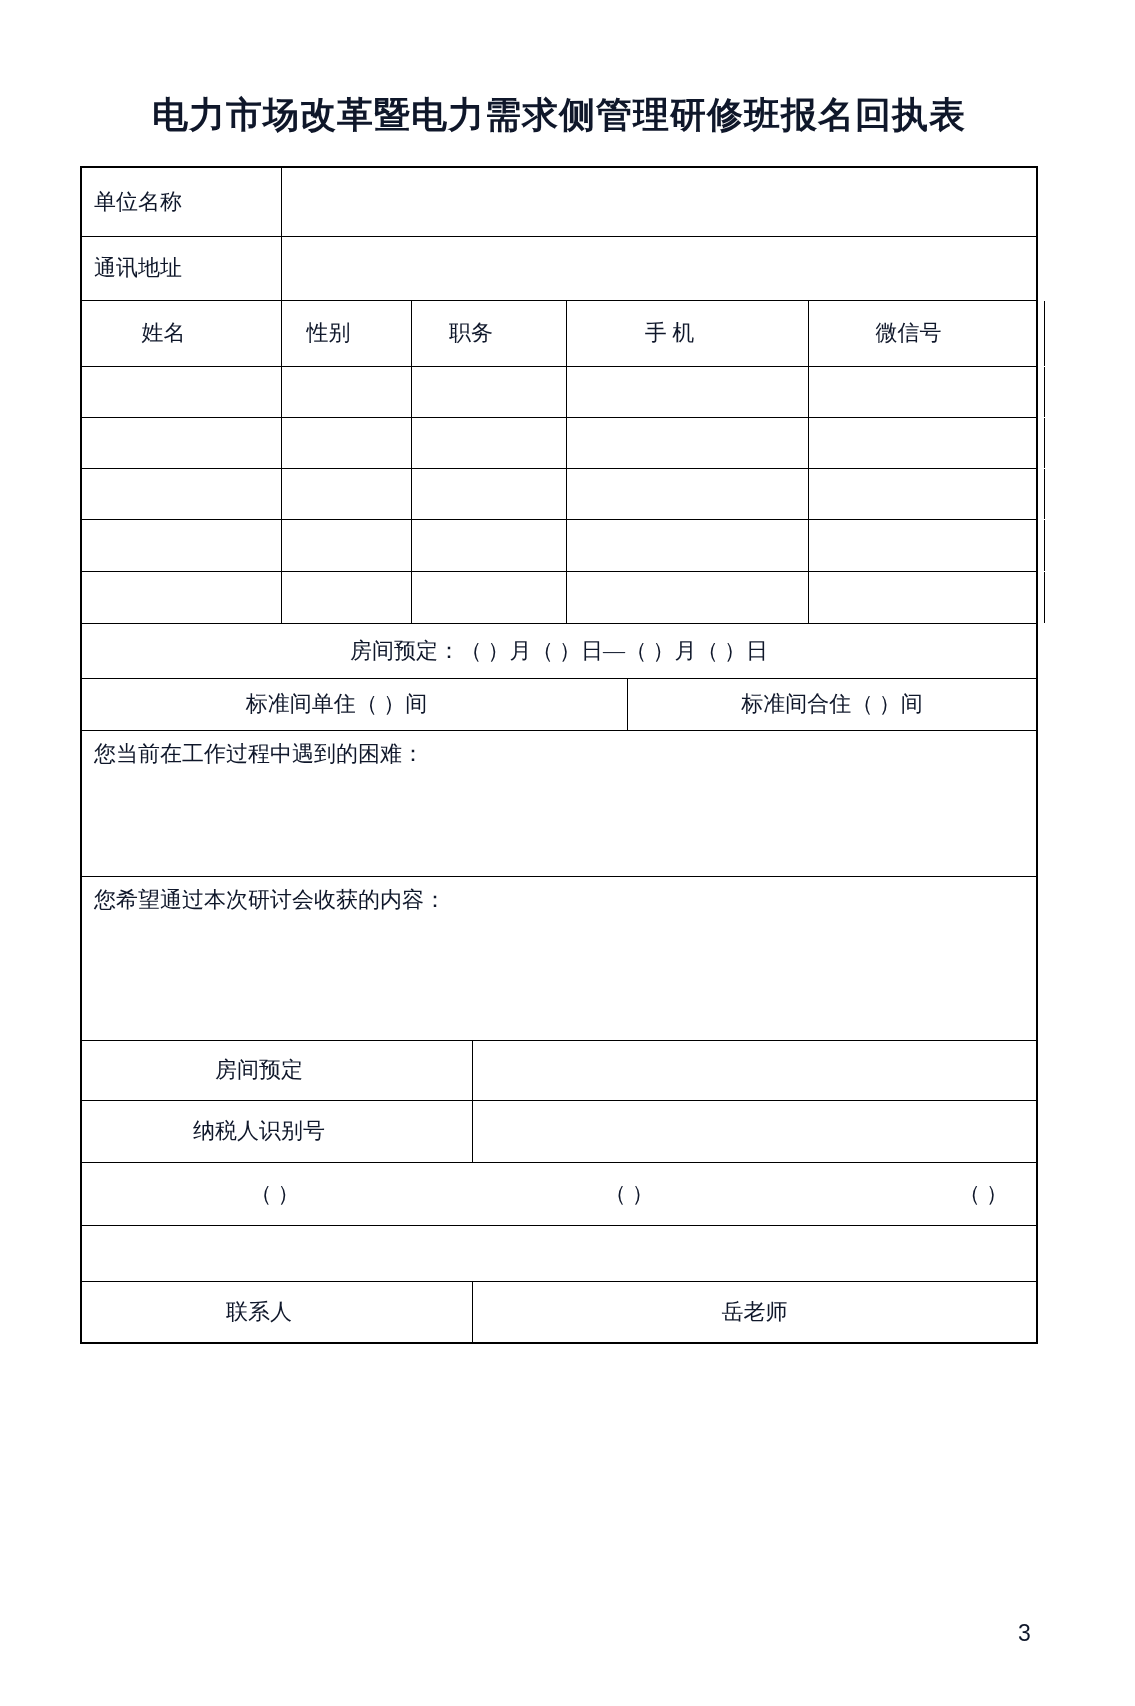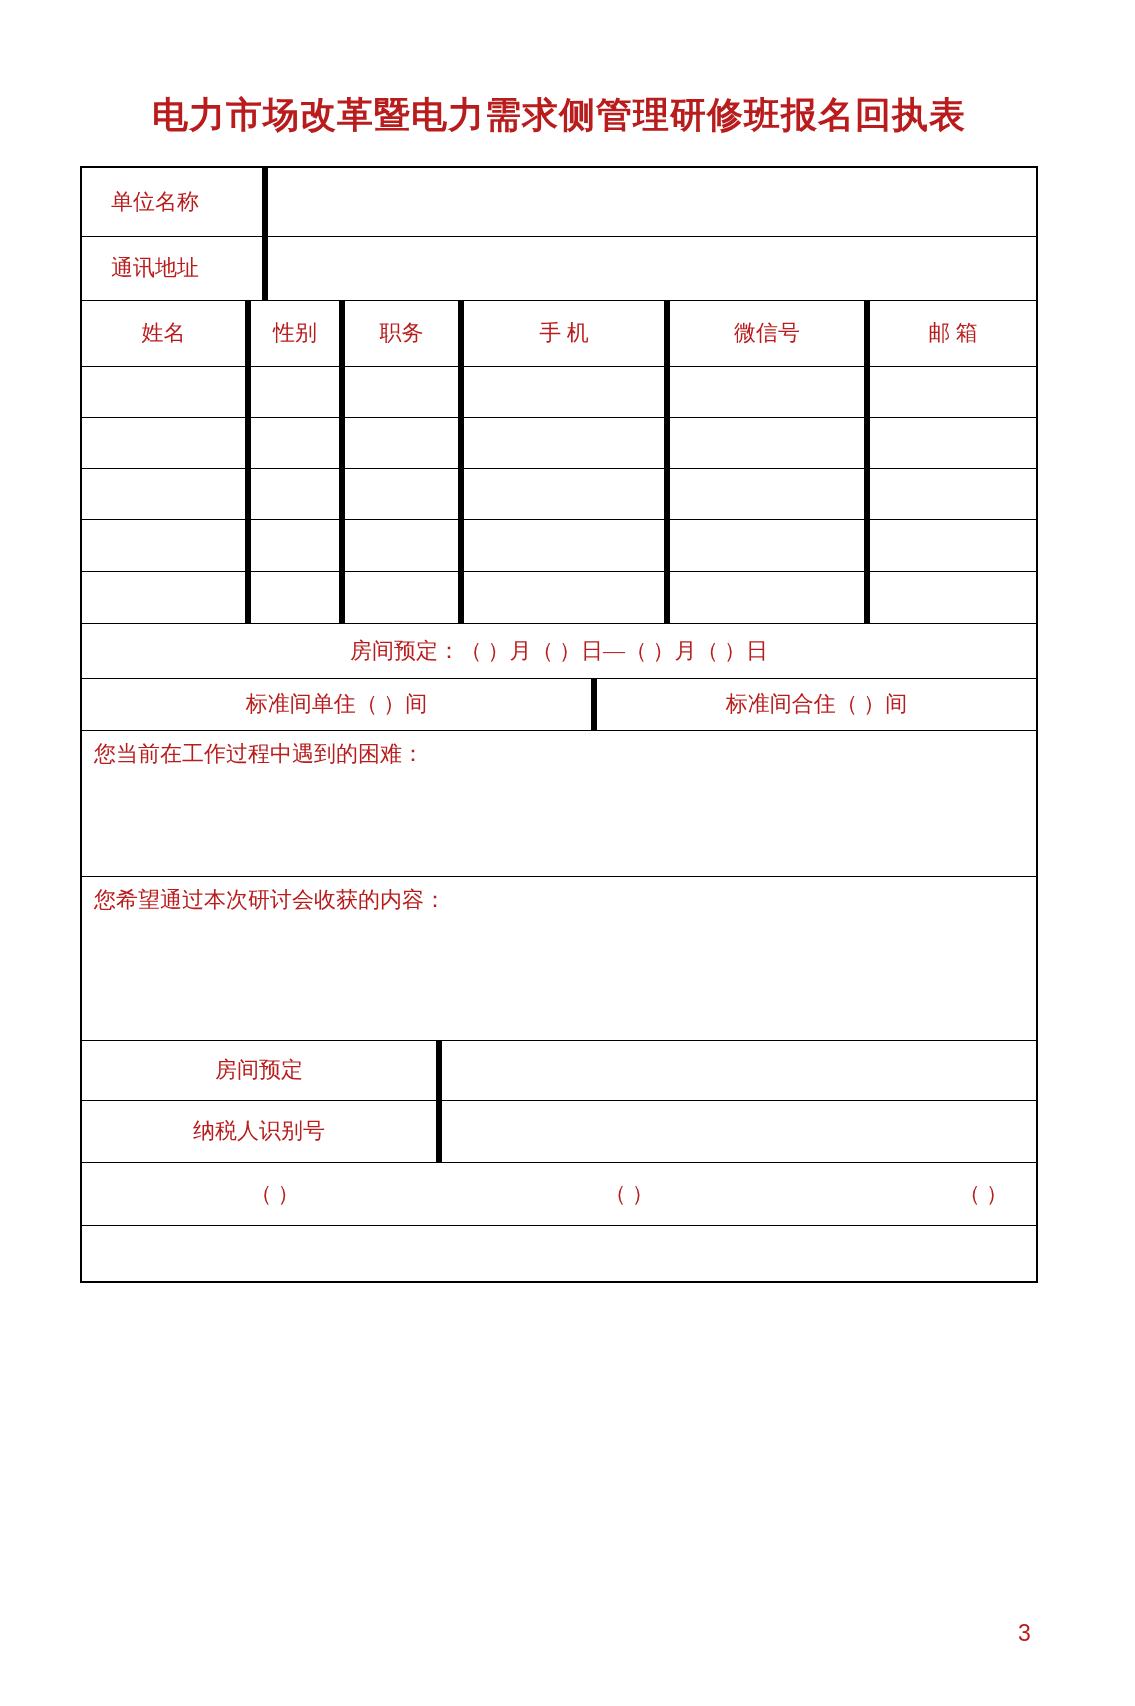--- a/index.html
+++ b/index.html
@@ -2,21 +2,21 @@
 <html><head>
 <meta charset="utf-8">
 <style>
   * { margin: 0; padding: 0; box-sizing: border-box; }
   html, body { background: #ffffff; }
   .page {
     position: relative;
     width: 1115px;
     height: 1706px;
     background: #ffffff;
-    color: #b91c1c;
+    color: #0f172a;
     font-family: "Liberation Serif", "DejaVu Serif", serif;
     overflow: hidden;
   }
   .title {
     padding-top: 93px;
     width: 958px;
     margin-left: 80px;
     text-align: center;
     font-size: 36px;
     font-weight: 700;
@@ -33,38 +33,38 @@
   .row + .row { border-top: 1px solid #000000; }
   .cell {
     display: flex;
     align-items: center;
     justify-content: center;
     font-size: 22px;
     line-height: 1.3;
     overflow: hidden;
     flex: 0 0 auto;
   }
-  .cell + .cell { border-left: 6px solid #000000; }
+  .cell + .cell { border-left: 1px solid #000000; margin-left: 36px; }
   .cflex { flex: 1 1 auto; }
   
   .cw163 { width: 163px; }
   .cw94  { width: 94px; }
   .cw119 { width: 119px; }
   .cw206 { width: 206px; }
   .cw200 { width: 200px; }
   .cw354 { width: 354px; }
   .cw509 { width: 509px; }
   
   .rh68 { height: 68px; }  .rh64 { height: 64px; }  .rh66 { height: 66px; }
   .rh51 { height: 51px; }  .rh52 { height: 52px; }  .rh55 { height: 55px; }
   .rh146 { height: 146px; } .rh164 { height: 164px; }
   .rh60 { height: 60px; }  .rh62 { height: 62px; }  .rh63 { height: 63px; }
   .rh86 { height: 86px; }  .rh56 { height: 56px; }  .rh61 { height: 61px; }
   
-  .align-left { justify-content: flex-start; padding-left: 12px; margin-left: 17px; }
+  .align-left { justify-content: flex-start; padding-left: 12px; }
   .align-topleft { align-items: flex-start; justify-content: flex-start; padding: 9px 12px; }
   .options-cell {
     justify-content: space-between;
     padding: 0 28px 0 168px;
   }
   .page-number {
     position: absolute;
     left: 1018px;
     top: 1620px;
     font-size: 23px;
@@ -177,19 +177,23 @@
         <span>（ ）</span>
         <span>（ ）</span>
       </div>
     </div>
 
 
     <div class="row rh56">
       <div class="cell cflex"></div>
     </div>
 
+    <div class="row rh61">
+      <div class="cell cw354">联系人</div>
+      <div class="cell cflex">岳老师</div>
+    </div>
 
 
   </div>
 
   <div class="page-number">3</div>
 
 </div>
 
 </body></html>

